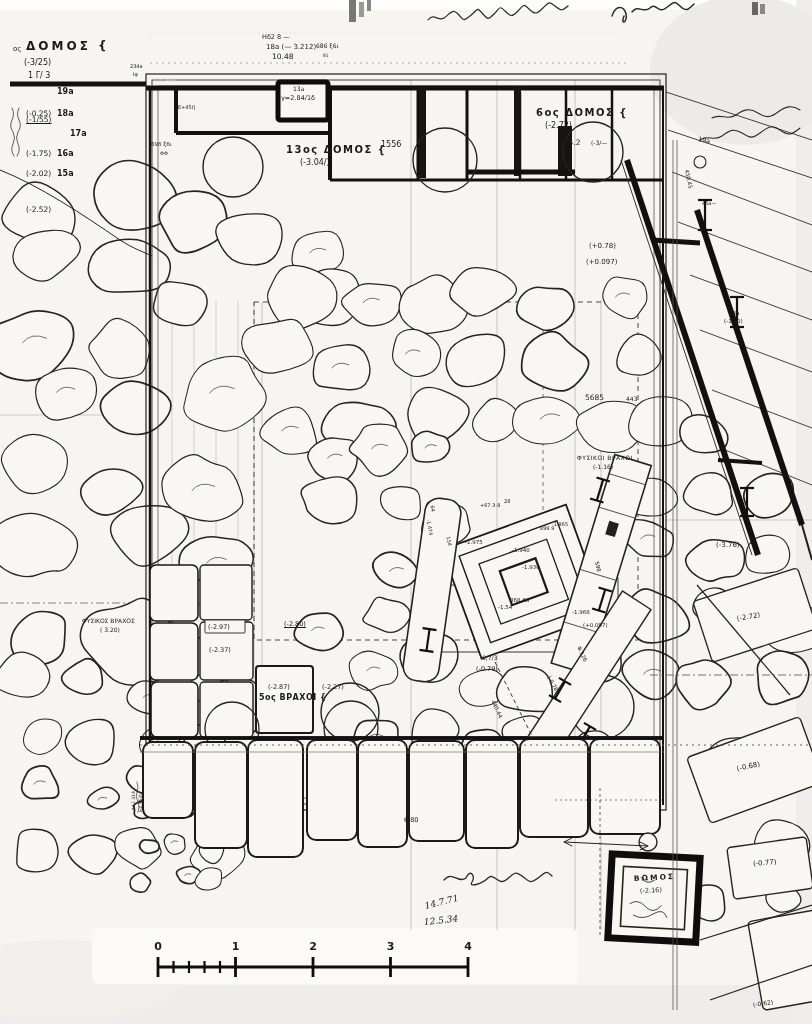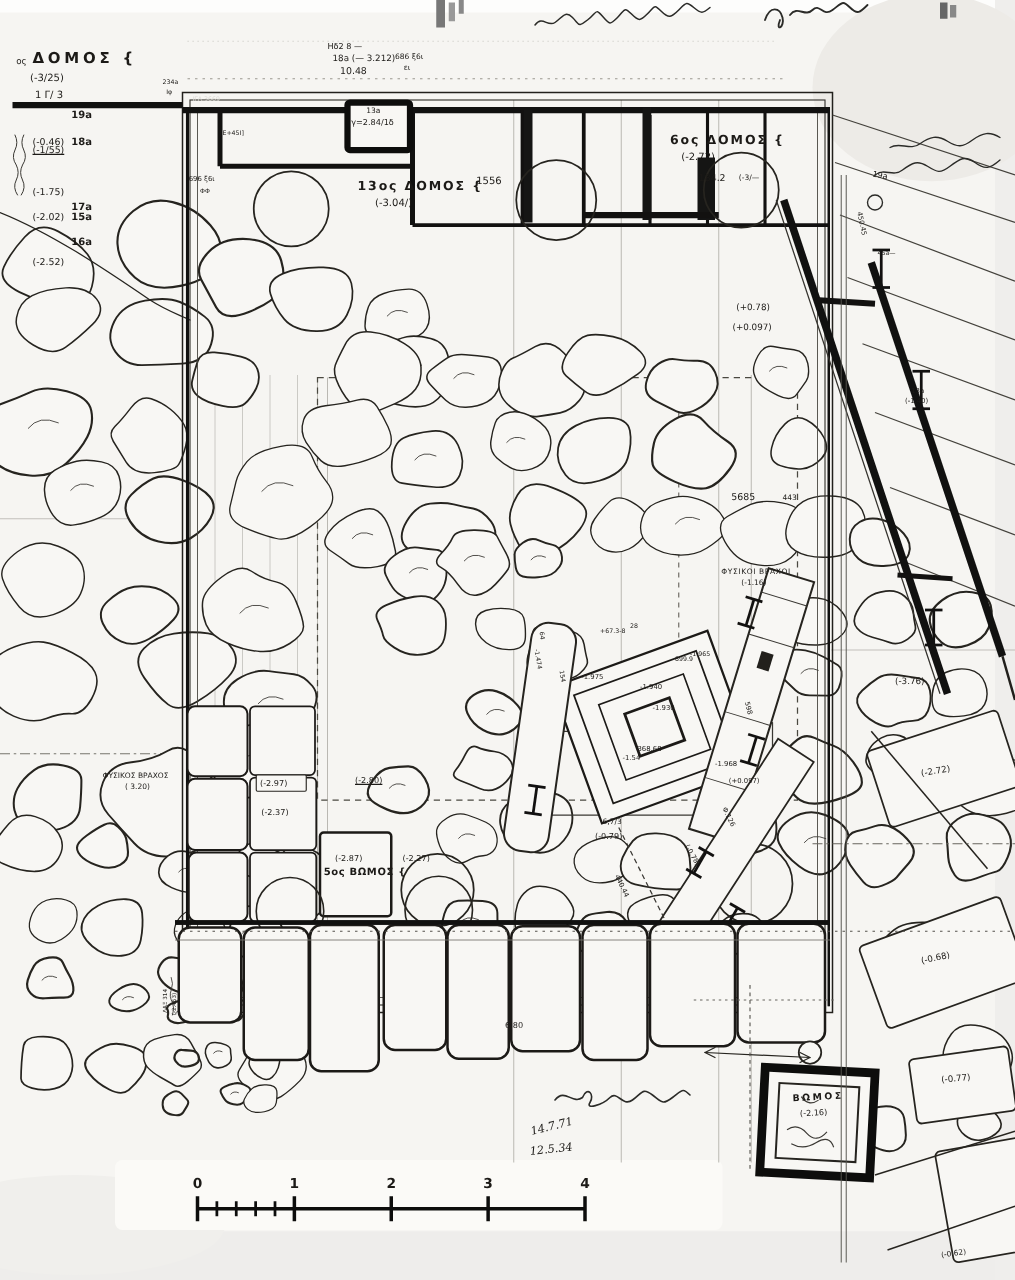--- a/index.html
+++ b/index.html
@@ -358,26 +358,26 @@
       <path d="M137,782 q2,5 0,10 q-2,5 1,10 q2,5 0,10" stroke="#3a3833" stroke-width="0.7" fill="none" stroke-linejoin="round" stroke-linecap="round"></path>
     </svg>
 
   <div id="labels">
     <div class="lbl" style="left:13px;top:46px;font-size:7px">ος</div>
     <div class="lbl b" style="left:26px;top:40px;font-size:12px;letter-spacing:3px">ΔΟΜΟΣ {</div>
     <div class="lbl" style="left:24px;top:59px;font-size:8px">(-3/25)</div>
     <div class="lbl" style="left:28px;top:72px;font-size:8px">1 Γ/ 3</div>
     <div id="margin-rows">
         <div class="lbl b" style="left: 57px; top: 88px; font-size: 8px;">19a</div>
-        <div class="lbl" style="left: 26px; top: 110px; font-size: 7.5px;">(-0.46)</div>
+        <div class="lbl" style="left: 26px; top: 110px; font-size: 7.5px;">(-0.25)</div>
         <div class="lbl b" style="left: 57px; top: 110px; font-size: 8px;">18a</div>
         <div class="lbl" style="left: 26px; top: 116px; font-size: 7.5px; text-decoration: underline;">(-1/55)</div>
-        <div class="lbl b" style="left: 57px; top: 130px; font-size: 8px; margin-top: 32px;">17a</div>
+        <div class="lbl b" style="left: 70px; top: 130px; font-size: 8px;">17a</div>
         <div class="lbl" style="left: 26px; top: 150px; font-size: 7.5px;">(-1.75)</div>
-        <div class="lbl b" style="left: 57px; top: 150px; font-size: 8px; margin-top: 40px;">16a</div>
+        <div class="lbl b" style="left: 57px; top: 150px; font-size: 8px;">16a</div>
         <div class="lbl" style="left: 26px; top: 170px; font-size: 7.5px;">(-2.02)</div>
         <div class="lbl b" style="left: 57px; top: 170px; font-size: 8px;">15a</div>
         <div class="lbl" style="left: 26px; top: 206px; font-size: 7.5px;">(-2.52)</div>
       </div>
     <div id="plan-labels">
         <div class="lbl" style="left: 154px; top: 77.5px; font-size: 5px; color: rgb(221, 219, 214);">ΙΓΛ.3669</div>
         <div class="lbl" style="left: 130px; top: 63.5px; font-size: 5px;">234a</div>
         <div class="lbl" style="left: 133px; top: 71.5px; font-size: 5px;">Ιφ</div>
         <div class="lbl" style="left: 176px; top: 104.5px; font-size: 5px;">[Ε+45Ι]</div>
         <div class="lbl" style="left: 151px; top: 142.25px; font-size: 5.5px;">696 ξ6ι</div>
@@ -409,21 +409,21 @@
         <div class="lbl" style="left: 737px; top: 765.5px; font-size: 7px; transform: rotate(-12deg);">(-0.68)</div>
         <div class="lbl" style="left: 753px; top: 860.5px; font-size: 7px; transform: rotate(-5deg);">(-0.77)</div>
         <div class="lbl" style="left: 753px; top: 1002px; font-size: 6px; transform: rotate(-8deg);">(-0.62)</div>
         <div class="lbl" style="left: 698px; top: 135.75px; font-size: 6.5px; transform: rotate(12deg);">19a</div>
         <div class="lbl" style="left: 686px; top: 167.25px; font-size: 5.5px; transform: rotate(78deg);">450.45</div>
         <div class="lbl" style="left: 702px; top: 200.5px; font-size: 5px;">45a—</div>
         <div class="lbl" style="left: 729px; top: 311.25px; font-size: 5.5px;">13a</div>
         <div class="lbl" style="left: 724px; top: 319.25px; font-size: 5.5px;">(-1.40)</div>
         <div class="lbl b" style="left: 634px; top: 875.25px; font-size: 7.5px; letter-spacing: 2px; transform: rotate(-3deg);">ΒΩΜΟΣ</div>
         <div class="lbl" style="left: 640px; top: 887.75px; font-size: 6.5px; transform: rotate(-3deg);">(-2.16)</div>
-        <div class="lbl b" style="left: 259px; top: 694px; font-size: 8px; letter-spacing: 0.5px;">5ος ΒΩΜΟΣ {</div>
+        <div class="lbl b" style="left: 259px; top: 694px; font-size: 8px; letter-spacing: 0.5px;">5ος ΒΡΑΧΟΙ {</div>
         <div class="lbl" style="left: 268px; top: 683.75px; font-size: 6.5px;">(-2.87)</div>
         <div class="lbl" style="left: 322px; top: 683.75px; font-size: 6.5px;">(-2.27)</div>
         <div class="lbl" style="left: 284px; top: 620.75px; font-size: 6.5px; text-decoration: underline;">(-2.80)</div>
         <div class="lbl" style="left: 208px; top: 623.75px; font-size: 6.5px;">(-2.97)</div>
         <div class="lbl" style="left: 209px; top: 646.75px; font-size: 6.5px;">(-2.37)</div>
         <div class="lbl" style="left: 476px; top: 666px; font-size: 6.5px;">(-0.79)</div>
         <div class="lbl" style="left: 482px; top: 655px; font-size: 6px;">6,7/3</div>
         <div class="lbl" style="left: 404px; top: 816.75px; font-size: 6.5px;">6.80</div>
         <div class="lbl hand" style="left: 425px; top: 901.5px; font-size: 9px; transform: rotate(-14deg);">14.7.71</div>
         <div class="lbl hand" style="left: 424px; top: 917.5px; font-size: 9px; transform: rotate(-6deg);">12.5.34</div>

